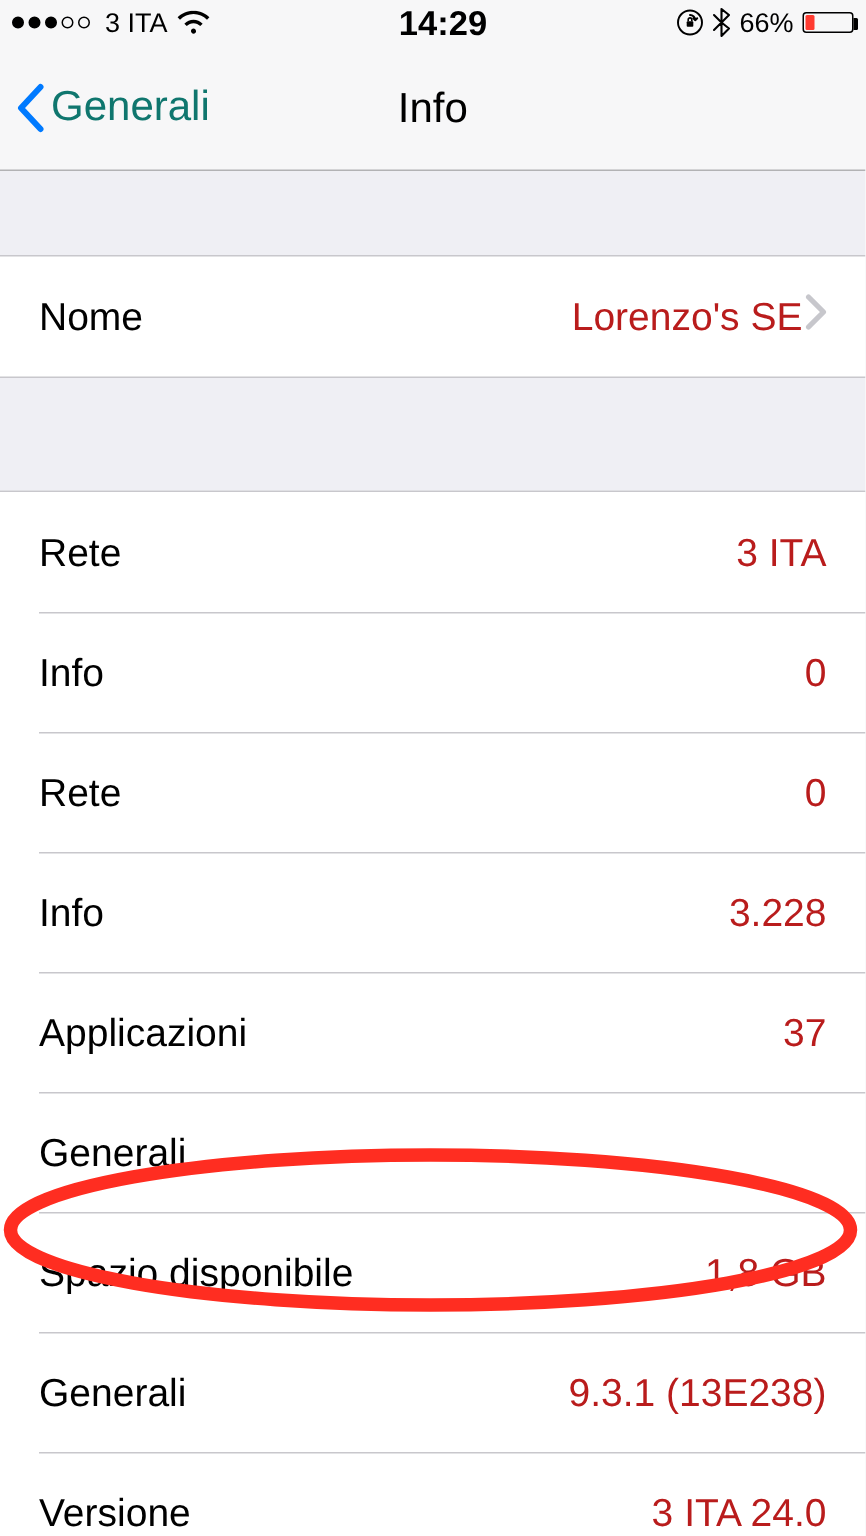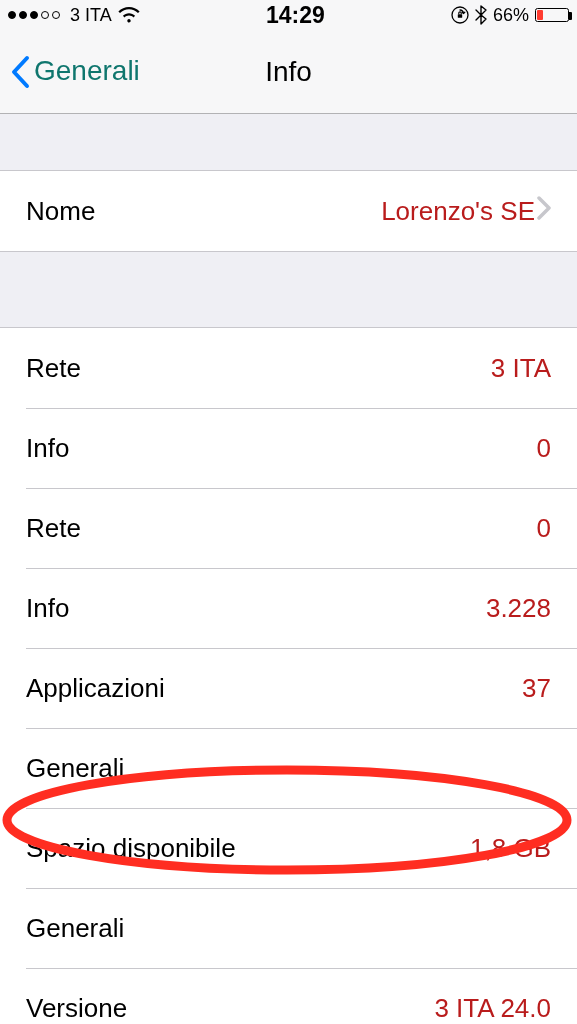--- a/index.html
+++ b/index.html
@@ -187,20 +187,21 @@
   </div>
   <div class="row">
     <span class="label">Generali</span>
   </div>
   <div class="row">
     <span class="label">Spazio disponibile</span>
     <span class="value">1,8 GB</span>
   </div>
   <div class="row">
     <span class="label">Generali</span>
+    <span class="value">9.3.1 (13E238)</span>
   </div>
   <div class="row">
     <span class="label">Versione</span>
     <span class="value">3 ITA 24.0</span>
   </div>
 
   <svg class="annotation-ellipse" style="left:-5px; top:432px; width:585px; height:120px;" viewBox="0 0 585 120">
     <ellipse cx="292" cy="60" rx="280" ry="50" fill="none" stroke="#ff2d21" stroke-width="9"></ellipse>
   </svg>
 </div>

